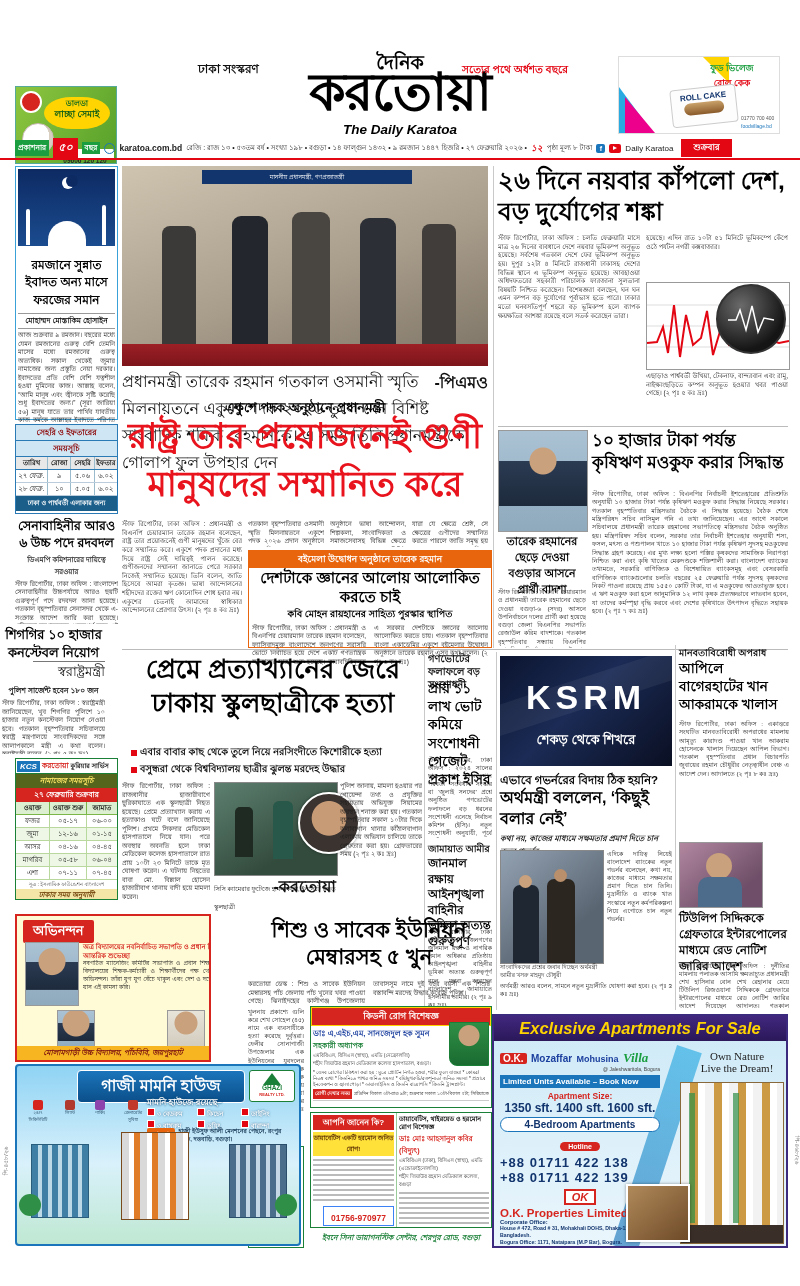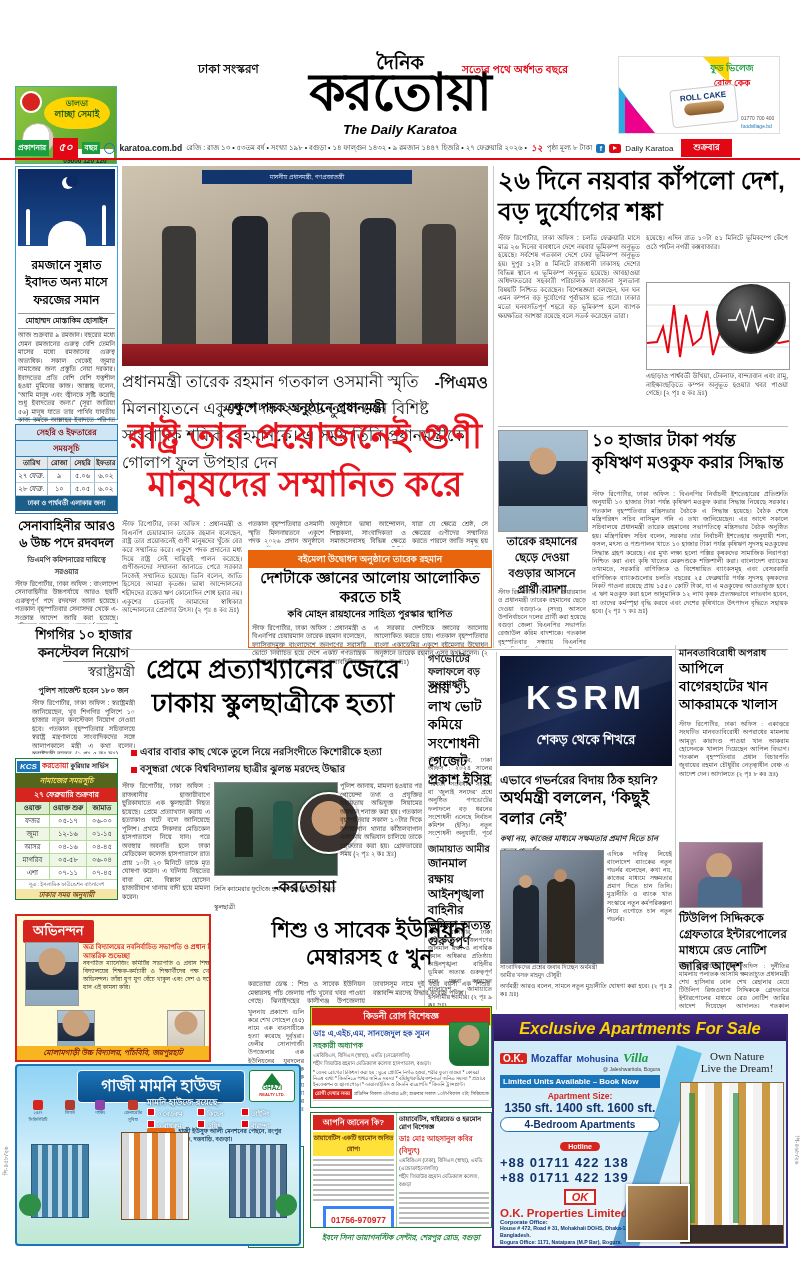--- a/index.html
+++ b/index.html
@@ -113,21 +113,21 @@
     </div>
     <div class="ctr" style="background:#1b5e8a;color:#fff;font-size:6.5px;font-weight:bold;padding:2px 0;">ঢাকা ও পার্শ্ববর্তী এলাকার জন্য</div>
   </div>
 
   <div class="abs" style="left:15px;top:518px;width:103px;height:106px;overflow:hidden;">
     <div class="ctr" style="font-size:12.5px;font-weight:800;line-height:1.35;color:#000;">সেনাবাহিনীর আরও ৬ উচ্চ পদে রদবদল</div>
     <div class="ctr" style="font-size:7px;font-weight:bold;color:#333;margin:2px 0;">ডিএমপি কমিশনারের দায়িত্বে সরওয়ার</div>
     <div class="bn" style="height:62px;">স্টাফ রিপোর্টার, ঢাকা অফিস : বাংলাদেশ সেনাবাহিনীর উচ্চপর্যায়ে আরও ছয়টি গুরুত্বপূর্ণ পদে রদবদল আনা হয়েছে। গতকাল বৃহস্পতিবার সেনাসদর থেকে এ-সংক্রান্ত আদেশ জারি করা হয়েছে। প্রতিরক্ষা মন্ত্রণালয়সহ গুরুত্বপূর্ণ সূত্রে এই তথ্য জানা গেছে। এর আগে গত রোববার সেনাবাহিনীর উচ্চপর্যায়ে আরও ৮টি পদে রদবদল আনা হয়েছিল। (২ পৃঃ ৪ কঃ দ্রঃ)</div>
   </div>
 
-  <div class="abs" style="left:32px;top:626px;width:103px;height:128px;overflow:hidden;">
+  <div class="abs" style="left:2px;top:626px;width:103px;height:128px;overflow:hidden;">
     <div class="ctr" style="font-size:13px;font-weight:800;line-height:1.35;color:#000;">শিগগির ১০ হাজার কনস্টেবল নিয়োগ</div>
     <div style="text-align:right;font-size:13px;font-weight:normal;border-top:1px solid #777;width:70%;margin-left:30%;">স্বরাষ্ট্রমন্ত্রী</div>
     <div class="ctr" style="font-size:7.5px;font-weight:bold;margin:2px 0;">পুলিশ সার্জেন্ট হবেন ১৮০ জন</div>
     <div class="bn" style="height:72px;">স্টাফ রিপোর্টার, ঢাকা অফিস : স্বরাষ্ট্রমন্ত্রী জানিয়েছেন, খুব শিগগির পুলিশে ১০ হাজার নতুন কনস্টেবল নিয়োগ নেওয়া হবে। গতকাল বৃহস্পতিবার সচিবালয়ে স্বরাষ্ট্র মন্ত্রণালয়ে সাংবাদিকদের সঙ্গে আলাপকালে মন্ত্রী এ কথা বলেন। স্বরাষ্ট্রমন্ত্রী বলেন, (২ পৃঃ ৫ কঃ দ্রঃ)</div>
   </div>
 
   <div class="abs" style="left:15px;top:758px;width:103px;height:142px;border:1px solid #1a7f37;box-sizing:border-box;font-size:6.8px;overflow:hidden;">
     <div style="display:flex;align-items:center;gap:2px;background:#fff;border-bottom:1px solid #1a7f37;padding:1px;">
       <span style="background:#1b75bb;color:#fff;font-weight:900;font-size:8px;padding:1px 3px;font-style:italic;">KCS</span>
       <span>
@@ -341,21 +341,21 @@
         
       </span>
     </div>
   </div>
 
   <div class="abs" style="left:310px;top:1112px;width:182px;height:116px;border:1px solid #1a7f37;box-sizing:border-box;overflow:hidden;display:flex;">
     <div style="width:86px;border-right:1px solid #9c9;padding:2px;box-sizing:border-box;">
       <div class="ctr" style="background:#d6251f;color:#fff;font-size:8px;font-weight:900;padding:1px 0;">আপনি জানেন কি?</div>
       <div class="ctr" style="background:#ffe13a;color:#5a2d00;font-size:6.2px;font-weight:800;padding:1px 0;margin-top:2px;">ডায়াবেটিস একটি হরমোন জনিত রোগ!</div>
       <div class="greek" style="height:44px;margin-top:3px;"></div>
-      <div class="ctr" style="border:3px solid #3b82f6;margin-top:3px;margin-left:10px;">
+      <div class="ctr" style="border:1px solid #3b82f6;margin-top:3px;margin-left:10px;">
         <span style="font-size:8.5px;font-weight:900;color:#d6251f;">01756-970977</span>
       </div>
     </div>
     <div style="flex:1;padding:2px;">
       <div style="font-size:6.4px;font-weight:900;color:#000;line-height:1.3;">ডায়াবেটিস, থাইরয়েড ও হরমোন রোগ বিশেষজ্ঞ</div>
       <div style="font-size:7.2px;font-weight:900;color:#d6251f;margin-top:1px;">ডাঃ মোঃ আহসানুল কবির (বিদ্যুৎ)</div>
       <div style="font-size:5px;color:#333;">এমবিবিএস (ঢাকা), বিসিএস (স্বাস্থ্য), এমডি (এন্ডোক্রাইনোলজি)</div>
       <div style="font-size:5px;color:#333;">শহীদ জিয়াউর রহমান মেডিক্যাল কলেজ, বগুড়া</div>
       <div class="greek" style="height:46px;margin-top:3px;"></div>
     </div>

